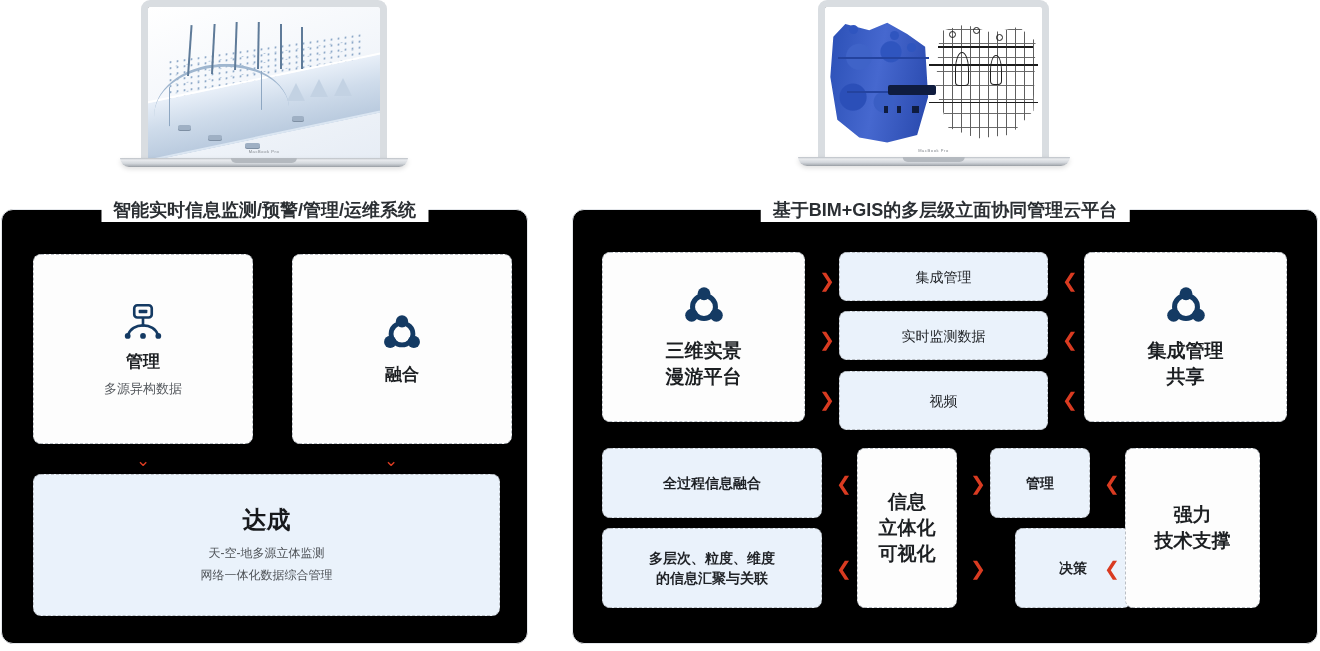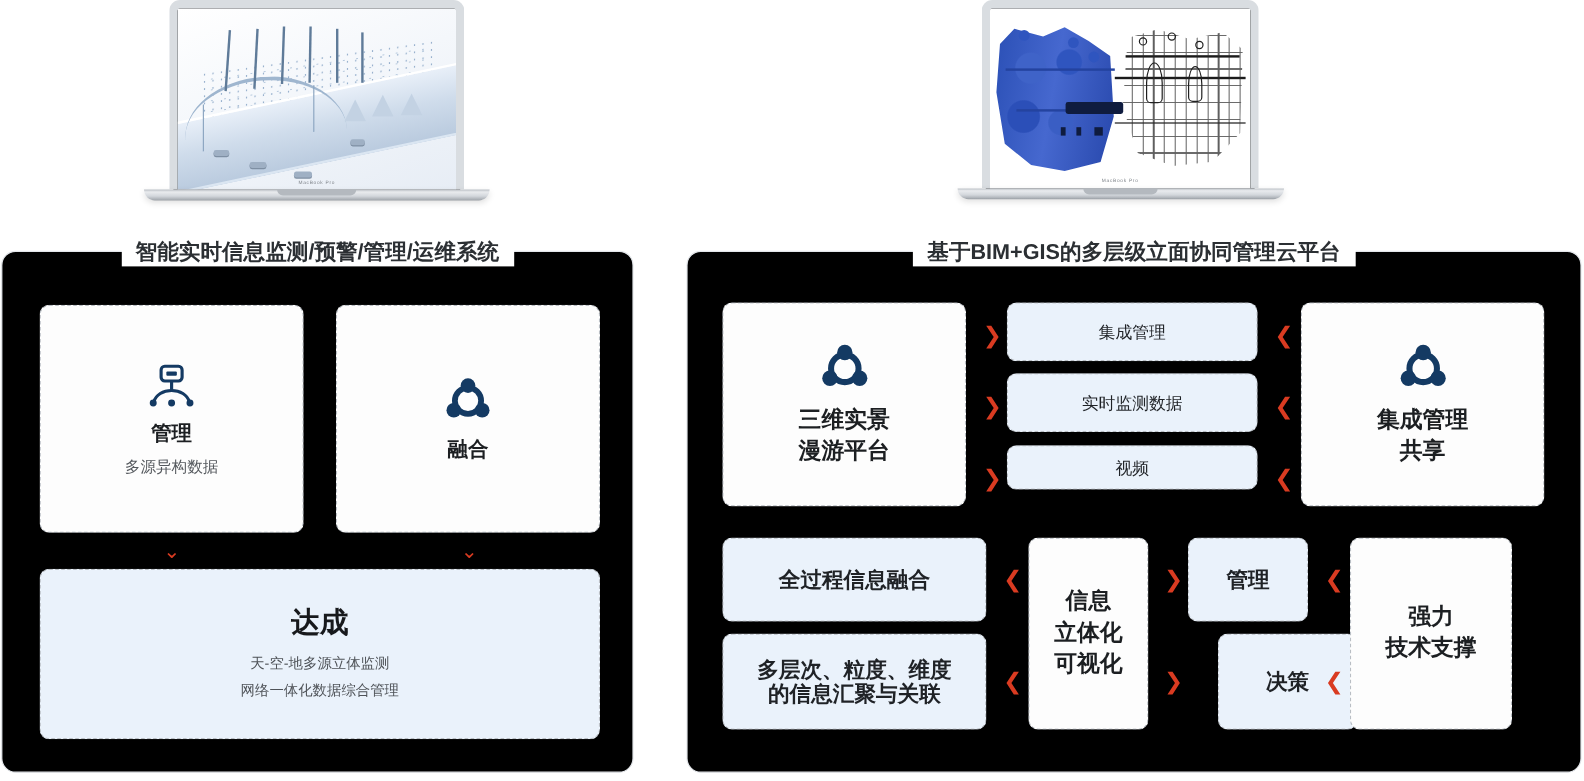--- a/index.html
+++ b/index.html
@@ -145,21 +145,21 @@
     border-radius: 8px;
     background: #fdfdfd;
     display: flex; flex-direction: column;
     align-items: center; justify-content: center;
     text-align: center;
   }
   .card.blue { background: #eaf2fb; }
   .card-title { font-size: 17px; font-weight: bold; color: #1c1f22; line-height: 22px; }
   .card-sub { font-size: 13px; color: #55595e; line-height: 19px; margin-top: 6px; }
   .card-label { font-size: 14px; color: #1f2226; line-height: 20px; }
-  .card-label.b { font-weight: bold; font-size: 18px; }
+  .card-label.b { font-weight: bold; font-size: 14px; }
   .card-strong { font-size: 19px; font-weight: bold; color: #1c1f22; line-height: 26px; }
 
   .big-title { font-size: 24px; font-weight: bold; color: #17191c; line-height: 30px; }
   .big-sub { font-size: 12px; color: #4f5358; line-height: 22px; margin-top: 7px; }
 
   .icon { margin-bottom: 9px; line-height: 0; }
 
   
   .chev {
     position: absolute; color: #d93b21;
@@ -251,21 +251,21 @@
         <path d="M24 29 C32 29 39 33 41 40" stroke="#143a63" stroke-width="3" fill="none" stroke-linecap="round"></path>
         <circle cx="6.5" cy="41" r="3.3" fill="#143a63"></circle>
         <circle cx="24" cy="41" r="3.3" fill="#143a63"></circle>
         <circle cx="41.5" cy="41" r="3.3" fill="#143a63"></circle>
       </svg>
     </span>
     <div class="card-title">管理</div>
     <div class="card-sub">多源异构数据</div>
   </div>
 
-  <div class="card" style="left:278px; top:44px; width:220px; height:190px;">
+  <div class="card" style="left:290px; top:44px; width:220px; height:190px;">
     <span class="icon">
       <svg width="42" height="42" viewBox="0 0 48 48">
         <circle cx="24" cy="24" r="12.5" fill="none" stroke="#143a63" stroke-width="5.5"></circle>
         <circle cx="24" cy="9.5" r="7" fill="#143a63"></circle>
         <circle cx="10.5" cy="33" r="7" fill="#143a63"></circle>
         <circle cx="37.5" cy="33" r="7" fill="#143a63"></circle>
       </svg>
     </span>
     <div class="card-title">融合</div>
   </div>
@@ -303,21 +303,21 @@
   <div class="chev" style="left:246px; top:61px;">❯</div>
   <div class="chev" style="left:246px; top:120px;">❯</div>
   <div class="chev" style="left:246px; top:180px;">❯</div>
 
   <div class="card blue" style="left:266px; top:42px; width:209px; height:49px;">
     <div class="card-label">集成管理</div>
   </div>
   <div class="card blue" style="left:266px; top:101px; width:209px; height:49px;">
     <div class="card-label">实时监测数据</div>
   </div>
-  <div class="card blue" style="left:266px; top:161px; width:209px; height:37px;">
+  <div class="card blue" style="left:266px; top:161px; width:209px; height:59px;">
     <div class="card-label">视频</div>
   </div>
 
   <div class="chev" style="left:489px; top:61px;">❮</div>
   <div class="chev" style="left:489px; top:120px;">❮</div>
   <div class="chev" style="left:489px; top:180px;">❮</div>
 
   <div class="card" style="left:511px; top:42px; width:203px; height:170px;">
     <span class="icon">
       <svg width="44" height="44" viewBox="0 0 48 48">

